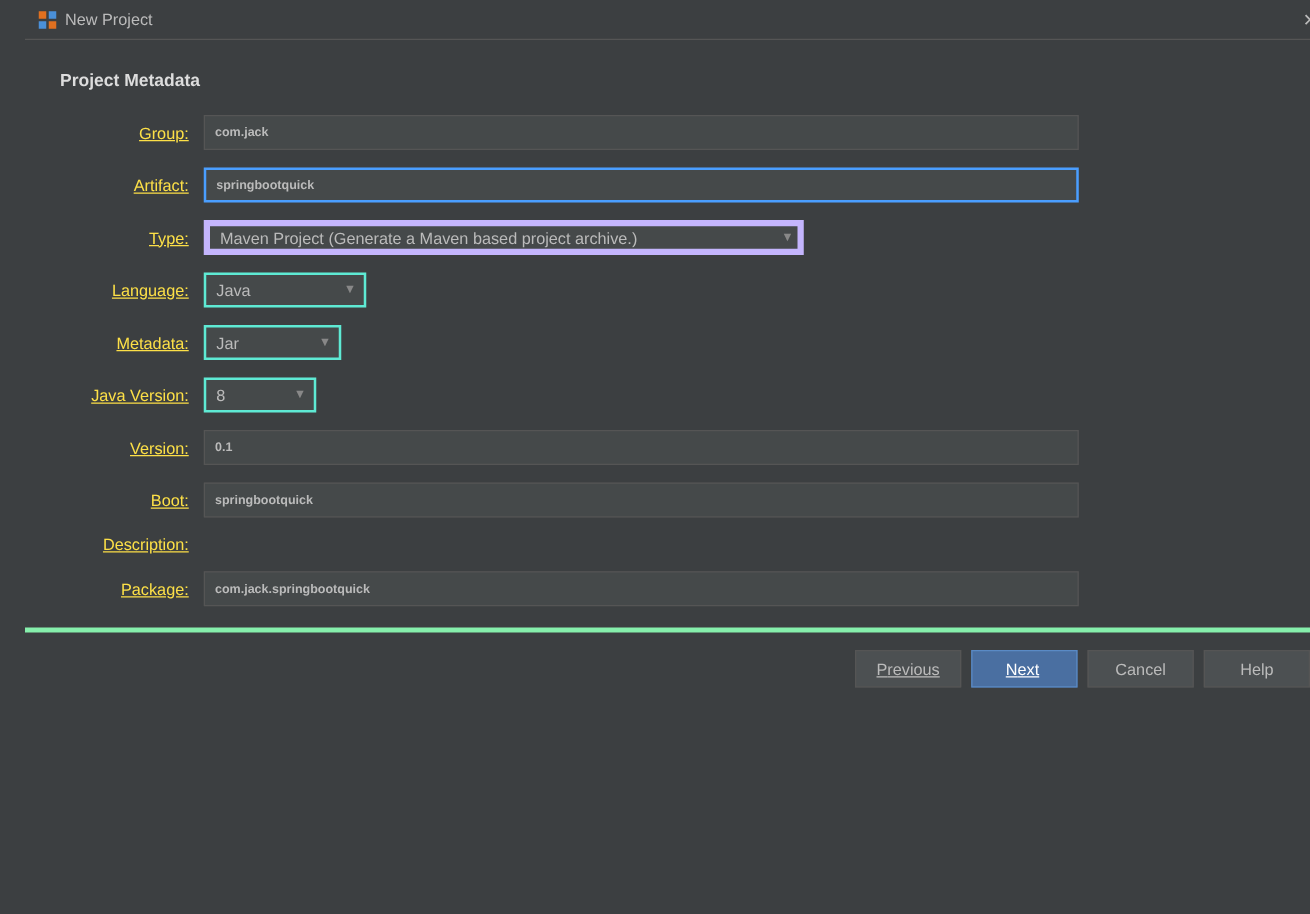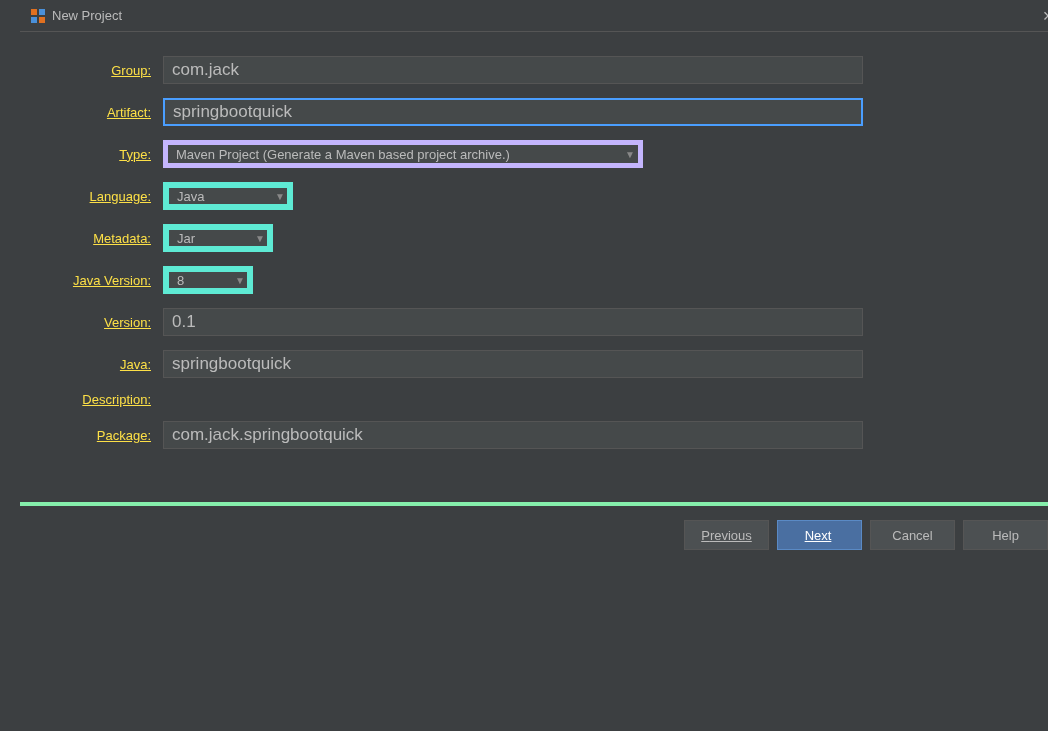--- a/index.html
+++ b/index.html
@@ -103,38 +103,39 @@
     }
 
     .form-input {
       flex: 1;
       max-width: 700px;
       height: 28px;
       background: #45494a;
       border: 1px solid #555;
       color: #bbbbbb;
       padding: 0 8px;
-      font-size: 17px;
+      font-size: 10px;
       outline: none;
+      font-weight: bold;
     }
 
     .form-input.active-border {
       border: 2px solid #4a9eff;
     }
 
     .form-select-wrapper {
       display: flex;
       align-items: center;
       position: relative;
     }
 
     .form-select {
       height: 28px;
       background: #45494a;
-      border: 6px solid #5eead4;
+      border: 2px solid #5eead4;
       color: #bbbbbb;
       padding: 0 28px 0 8px;
       font-size: 13px;
       outline: none;
       appearance: none;
       -webkit-appearance: none;
       cursor: pointer;
       min-width: 120px;
     }
 
@@ -219,20 +220,21 @@
           <rect x="1" y="9" width="6" height="6" fill="#4a90d9"></rect>
           <rect x="9" y="9" width="6" height="6" fill="#e07020"></rect>
         </svg>
       </div>
       <span class="title-text">New Project</span>
     </div>
     <button class="close-btn">✕</button>
   </div>
 
   <div class="content">
+    <div class="section-title">Project Metadata</div>
 
     <div class="form-row">
       <div class="form-label">
         <span>Group:</span>
       </div>
       <input class="form-input" type="text" value="com.jack" style="max-width: 700px;">
     </div>
 
     <div class="form-row">
       <div class="form-label">
@@ -298,21 +300,21 @@
 
     <div class="form-row">
       <div class="form-label">
         <span>Version:</span>
       </div>
       <input class="form-input" type="text" value="0.1" style="max-width: 700px;">
     </div>
 
     <div class="form-row">
       <div class="form-label">
-        <span>Java:</span>
+        <span>Boot:</span>
       </div>
       <input class="form-input" type="text" value="springbootquick" style="max-width: 700px;">
     </div>
 
     <div class="form-row">
       <div class="form-label">
         <span>Description:</span>
       </div>
     </div>
 

